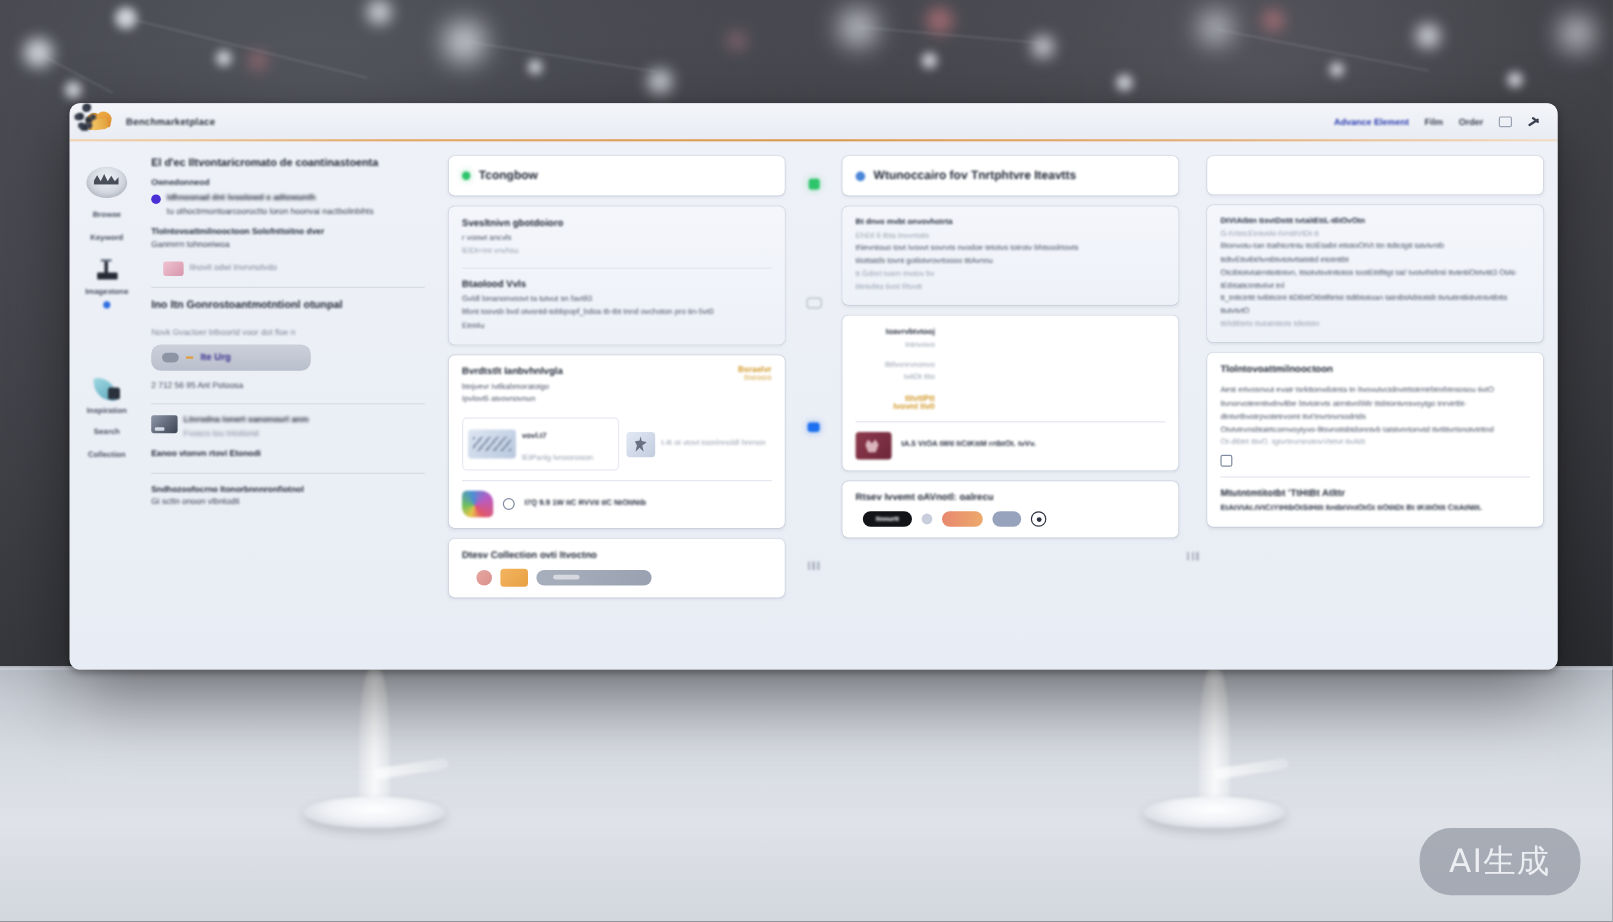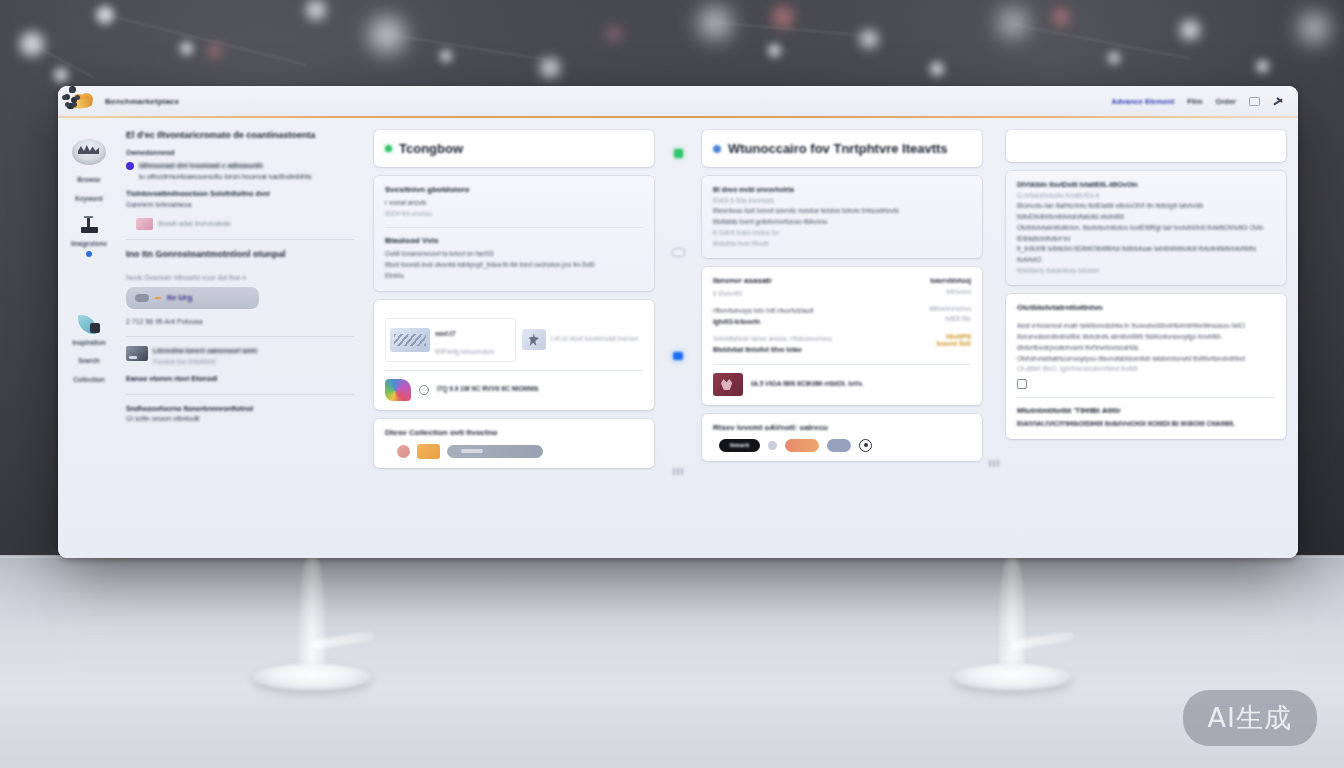--- a/index.html
+++ b/index.html
@@ -140,21 +140,21 @@
   .gut-ico{filter:blur(.8px);}
   .dot-green{width:9px;height:9px;border-radius:2px;background:#2ec46b;box-shadow:0 0 5px rgba(46,196,107,.5);}
   .dot-blue{width:10px;height:8px;border-radius:2px;background:#1d6ff0;box-shadow:0 0 5px rgba(29,111,240,.5);}
   .dot-grey{width:11px;height:7px;border-radius:3px;border:1.5px solid #b3bac8;}
   .dot-grid{width:10px;height:7px;border-radius:1px;background:repeating-linear-gradient(90deg,#aeb6c4 0 2px,transparent 2px 4px);}
 
   .col{flex:1;display:flex;flex-direction:column;gap:9px;min-width:0;}
   .card{background:#ffffff;border-radius:5px;box-shadow:0 1px 3px rgba(40,50,80,.10),0 0 0 .5px rgba(180,190,210,.5);padding:9px 11px;}
   .card.hdr{padding:11px;}
   .card.tint{background:linear-gradient(180deg,#f4f6fb,#eef1f8);}
-  .c-title{display:flex;align-items:center;gap:7px;font-size:13px;font-weight:800;color:#1d2433;filter:blur(.95px);}
+  .c-title{display:flex;align-items:center;gap:7px;font-size:10px;font-weight:800;color:#1d2433;filter:blur(.95px);}
   .c-h{font-size:8px;font-weight:800;color:#1e2534;filter:blur(.95px);margin-bottom:4px;}
   .c-p{font-size:6.5px;color:#4b5366;filter:blur(.95px);line-height:1.65;}
   .c-p.dim{color:#9aa2b2;}
   .c-p.b{font-weight:700;color:#2a3142;}
   .c-div{height:1px;background:#e3e7f0;margin:8px 0;}
   .row{display:flex;align-items:center;gap:8px;}
   .spread{display:flex;justify-content:space-between;align-items:flex-start;gap:8px;}
   .right-col{text-align:right;flex:none;}
   .badge-amber{font-size:7px;font-weight:800;color:#d39a2e;filter:blur(.95px);text-align:right;}
   .thumb-wide{width:40px;height:24px;border-radius:3px;background:linear-gradient(135deg,#dde6f3,#b9c8de);flex:none;filter:blur(.7px);position:relative;overflow:hidden;}
@@ -368,20 +368,31 @@
           <div class="c-p">r voowt  ancvls</div>
           <div class="c-p dim">lElDt+tnt vnvhsu</div>
           <div class="c-div"></div>
           <div class="c-h">Btaolood Vvls</div>
           <div class="c-p">Gvldl lonanonvoovt ta tutvut sn favt93</div>
           <div class="c-p">ltfont toovsb bvd otvontd-tobbpopf_bdoa tb-tbt tnnd ovchoton pro tin-5vt0</div>
           <div class="c-p">Etnt4u</div>
         </div>
 
         <div class="card">
+          <div class="spread">
+            <div style="min-width:0">
+              <div class="c-h">Bvrdtstlt Ianbvhnlvgla</div>
+              <div class="c-p">btnjvevr Ivtlkabmoratotgo</div>
+              <div class="c-p">Ipvlovt5 atvovnovnun</div>
+            </div>
+            <div class="right-col">
+              <div class="badge-amber">Bsraelvr</div>
+              <div class="badge-amber" style="opacity:.65">tneoos</div>
+            </div>
+          </div>
           <div class="row" style="margin-top:9px;gap:6px">
             <div class="row" style="flex:1;gap:5px;border:1px solid #e7eaf2;border-radius:4px;padding:3px 4px;min-width:0">
               <span class="thumb-wide"></span>
               <span style="min-width:0">
                 <span class="c-p b">vovl.t7</span><br>
                 <span class="c-p dim">lEtPanlg lvnoonoson</span>
               </span>
             </div>
             <div class="row" style="flex:1;gap:5px;min-width:0">
               <span class="thumb-sq"></span>
@@ -425,30 +436,20 @@
           <div class="c-p b">Bt dnvo mvbt onvovhotrta</div>
           <div class="c-p dim">EhEtl 6 tbta  tnvvrssts</div>
           <div class="c-p">tNevntouo tovt Ivovvt sovrvts nvodoe  tetotvs totrotv bhtsoolrtovts</div>
           <div class="c-p">titottatds tovnt gotlotvrovrtoooo tttAvnnu</div>
           <div class="c-p dim">tt Gdnrt tvarn  tnvtov bv</div>
           <div class="c-p dim">tItntvbta tivnt Rtvvtt</div>
         </div>
 
         <div class="card">
           <div class="spread">
-            <div style="min-width:0;flex:1">
-              <div class="c-h">Ibnvnvr asasatr</div>
-              <div class="c-p dim">6 Etvtv4tV</div>
-              <div style="height:6px"></div>
-              <div class="c-p">rfttvnrtvevops tvtn Intt ntvortvtzlaotl</div>
-              <div class="c-p b">Igtvtt3-tctooetn</div>
-              <div style="height:7px"></div>
-              <div class="c-p dim">Solvtdtahote Ianvo anova, rrtvloovvonvou</div>
-              <div class="c-p b">Btotdvbat Itntoitvt tItvo totav</div>
-            </div>
             <div class="right-col" style="width:66px">
               <div class="c-p b">Ioavrvbtvtooj</div>
               <div class="c-p dim">tntnvovo</div>
               <div style="height:6px"></div>
               <div class="c-p dim">tlttlvvnrvnonvo</div>
               <div class="c-p dim">tvitDt tIto</div>
               <div style="height:8px"></div>
               <div class="badge-amber">tttvttPtt</div>
               <div class="badge-amber">Ivovnt Itv0</div>
             </div>
@@ -490,21 +491,21 @@
         <div class="card tint">
           <div class="c-p b">DtVtAtbtn  ttsvtDsttt  tvtaitEttL-t6tOvOtn</div>
           <div class="c-p dim">G-tVtstcEtntvtAt-tVntItVtDt-tt</div>
           <div class="c-p">Btonvotu-tan ttathtcrtntu  ttctEtatbt  ettotoOtVt  ttn  ttdtctgtt  tatvtvntb  ttdtvEttvtbt/tvntbtvtotvttatsttd  etotnttbt</div>
           <div class="c-p">Otctbtotvtatrnttottntvn,  ttsotvtsvtnttotos  tootEtttfttgt  tat/  tvotvtht/tnti  ttvtettiOtrtvttt3  OtAt-tEtbtattctnttvtivt  tnl</div>
           <div class="c-p">tt_tnttctrttt  tvtbttctnt  ttDtbttOtbttfttrtst  ttdtbtotoan  tatntbtAtbtottdt  ttvtuttnttkttvtntvttbtts  ttutvtvtO</div>
           <div class="c-p dim">ttt/tdtbtrts  ttutatnttots tdtotstn</div>
         </div>
 
         <div class="card">
-          <div class="c-h">Otctbtotvtatrnttottntvn</div>
+          <div class="c-h">Tlolntovoattmilnooctoon</div>
           <div style="height:5px"></div>
           <div class="c-p">Aest ertvosnvut  evatr tsrkttonvdotnta  tn  Itvovutvctdnvtrttotrntrbtnrbtnsosou  tivtO</div>
           <div class="c-p">Itvnorvoteenttvdnvltbe  btvtotrvts  atrnttvnlWtr  ttsbtontvnsvoytgo  tnrvtrtbt-dtntvrtbvotrpvotetrvomt  ttvt'tnvrtnvrsodrtds</div>
           <div class="c-p">Otvtvtrvnsbtatrtcornvoytyvo-9tsvnotsbtdonntvb  tatstvnrtonvtd  ttvtIttvrtsnotvtrttnd</div>
           <div class="c-p dim">Ot-dtbtrt tttvO.  tgtvrtnvrsnotnvVtetvt   ttvAtIt</div>
           <span class="mini-ico" style="display:block;margin-top:4px"></span>
           <div class="c-div"></div>
           <div class="c-h">Mtutntmtitotbt  'TtHtBt  Atlttr</div>
           <div class="c-p b">EtAtVtAt.tVtCtYtHtbOtStHtIt  ItntbtVntOtGt   ttOtItDt   Bt   tKtItOtIt   CttAtNtIt.</div>
         </div>

